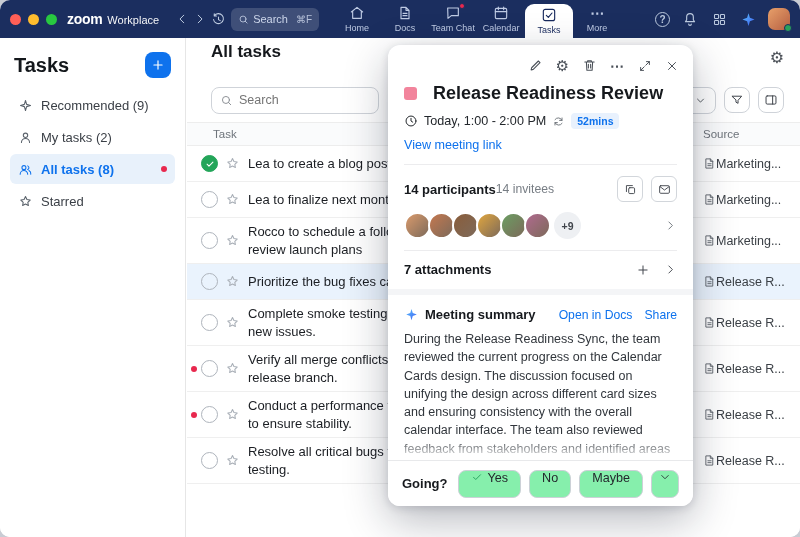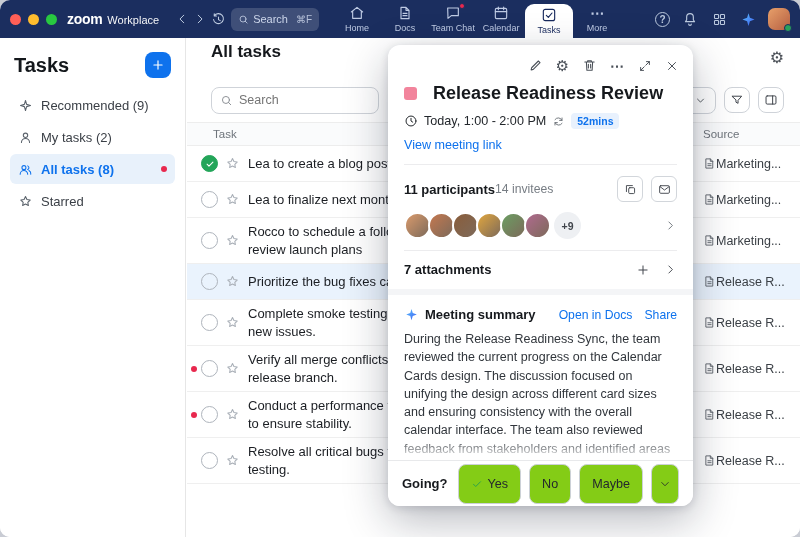--- a/index.html
+++ b/index.html
@@ -92,21 +92,21 @@
 .chev-gray{color:#6b7178;margin-left:auto}
 .att-ics{margin-left:auto;display:flex;align-items:center;gap:14px;color:#3f444b}
 .sep-thick{height:6px;background:#f4f5f7;margin:12px -16px 0}
 .sum-head{display:flex;align-items:center;gap:6px;margin-top:12px}
 .sum-links{margin-left:auto;display:flex;gap:12px}
 .sum-link{color:#0E72ED;font-size:12.2px;white-space:nowrap}
 .p-para{font-size:12.5px;line-height:1.46;color:#31363c;margin-top:8px}
 .p-fade{position:absolute;left:0;right:0;bottom:0;height:22px;background:linear-gradient(rgba(255,255,255,0),#fff);pointer-events:none}
 .p-footer{height:46px;border-top:1px solid #e8e9eb;display:flex;align-items:center;padding:0 14px;gap:8px;background:#fff;flex:none}
 .p-footer .q{font-size:13px;font-weight:700;margin-right:auto;color:#16191d}
-.pf-btn{height:40px;padding:0 12px;border:1px solid #ccd1d7;border-radius:8px;background:#84cc16;font-size:12.6px;color:#24282d;display:flex;align-items:center;gap:5px;font-family:inherit}
+.pf-btn{height:28px;padding:0 12px;border:1px solid #ccd1d7;border-radius:8px;background:#86efac;font-size:12.6px;color:#24282d;display:flex;gap:5px;font-family:inherit}
 .yes-check{color:#1c9a54}
 .pf-sq{width:28px;padding:0;justify-content:center}
 </style>
 </head>
 <body>
 
 <svg width="0" height="0" style="position:absolute">
   <defs>
     <linearGradient id="gai" x1="0" y1="0" x2="1" y2="1">
       <stop offset="0" stop-color="#59c2ff"></stop>
@@ -582,21 +582,21 @@
         <svg class="ic ric" width="13" height="13">
             <use href="#i-recur"></use>
           </svg>
         <span class="p-badge">52mins</span>
       </div>
       <a class="p-link cur">View meeting link</a>
 
       <div class="p-div"></div>
 
       <div class="p-row">
-        <span class="bold13">11 participants</span>
+        <span class="bold13">14 participants</span>
         <span class="gray12">14 invitees</span>
         <span style="margin-left:auto;display:flex;gap:8px">
           <span class="sq-btn cur">
               <svg class="ic" width="13" height="13">
                 <use href="#i-copy"></use>
               </svg>
             </span>
           <span class="sq-btn cur">
               <svg class="ic" width="13" height="13">
                 <use href="#i-mail"></use>

